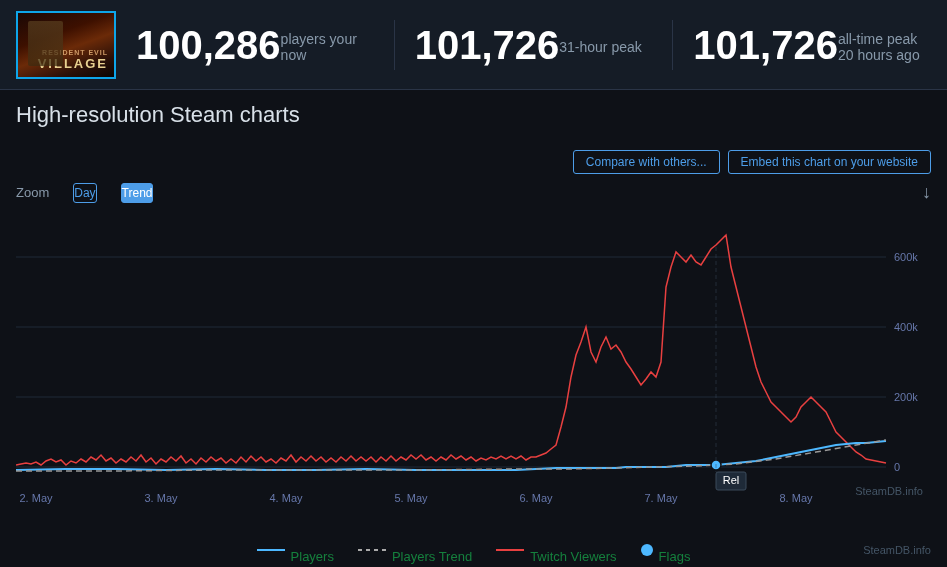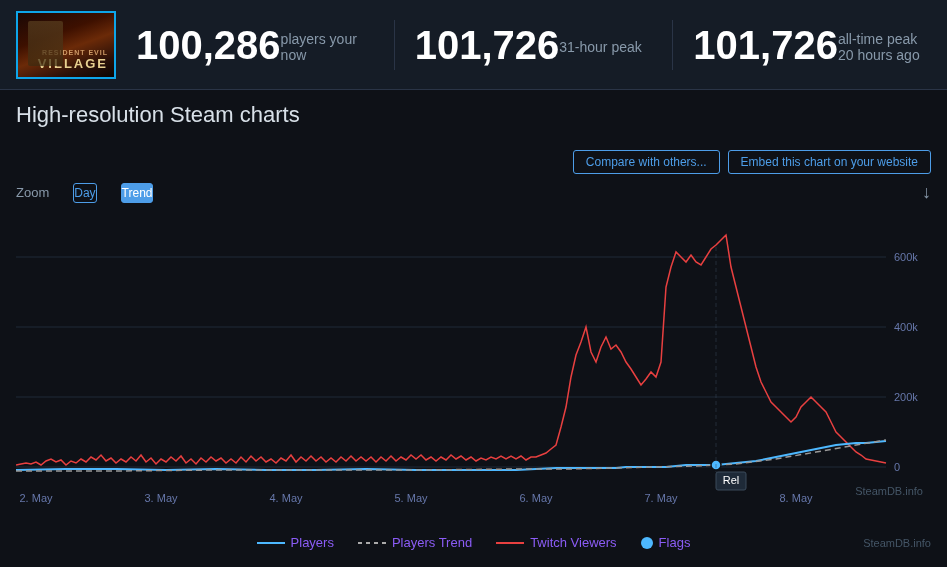--- a/index.html
+++ b/index.html
@@ -165,21 +165,22 @@
     .legend-line-solid-red {
       background: #e84040;
     }
     .legend-dot {
       width: 12px;
       height: 12px;
       border-radius: 50%;
       background: #4db8ff;
     }
     .legend-text {
-      color: #8b5cf6;
+      color: #15803d;
+      margin-top: 14px;
     }
     .steamdb-info {
       position: absolute;
       bottom: 4px;
       right: 16px;
       font-size: 11px;
       color: #445566;
     }
   </style>
 </head>

